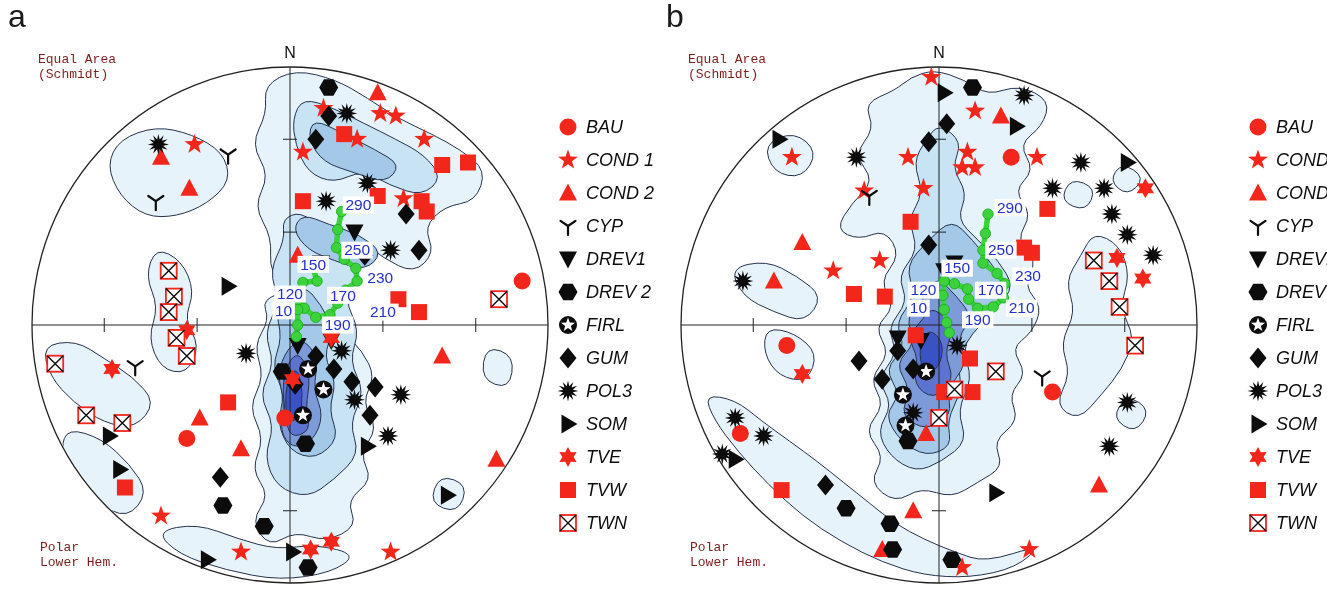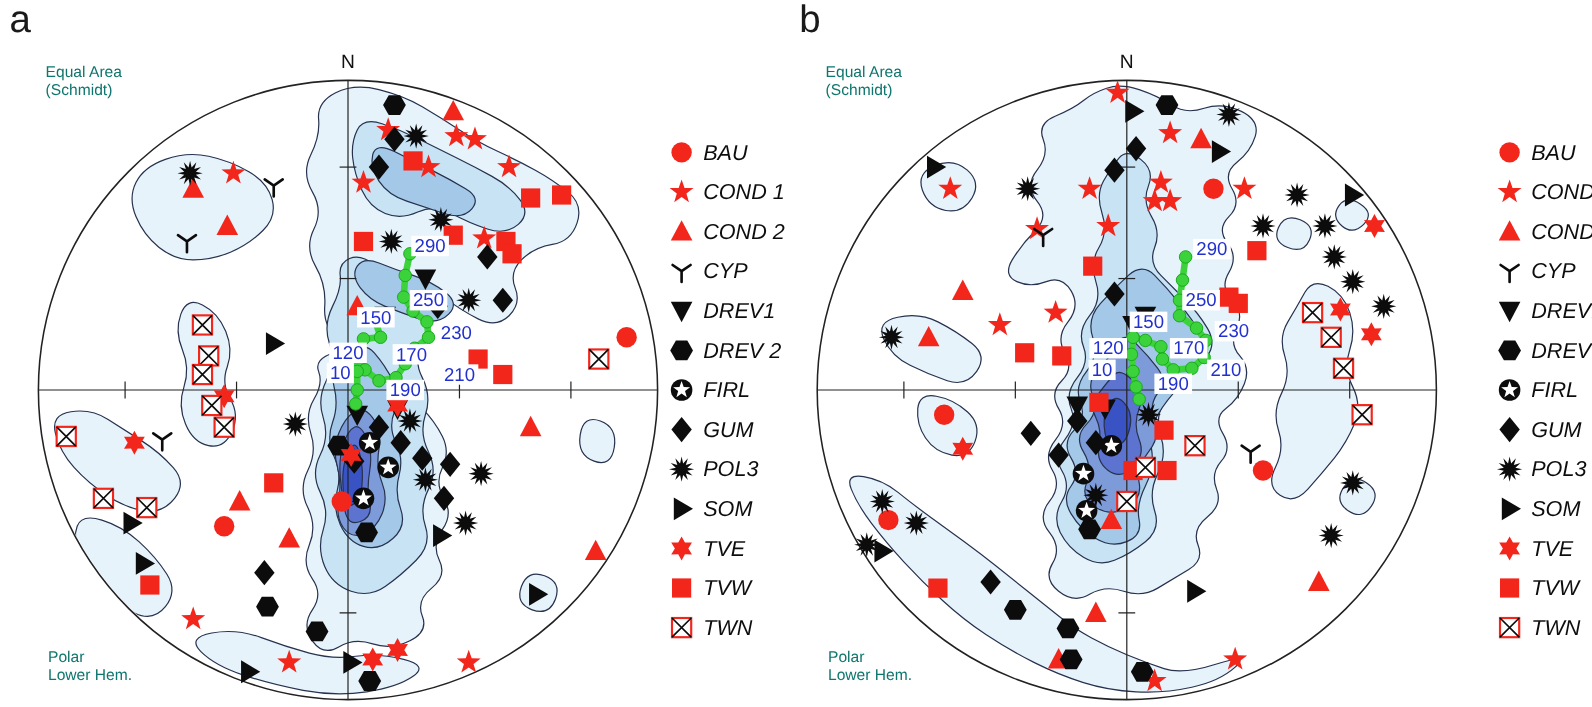--- a/index.html
+++ b/index.html
@@ -1,19 +1,19 @@
 <!DOCTYPE html>
 <html><head>
 <meta charset="utf-8">
 <style>
   html,body{margin:0;padding:0;background:#ffffff;}
   .fig{position:relative;width:1327px;height:589px;background:#ffffff;overflow:hidden;
        font-family:"Liberation Sans",sans-serif;color:#111;}
   .panel-letter{position:absolute;top:-2px;font-size:32px;color:#1a1a1a;}
-  .proj-label,.footer-label{position:absolute;font-size:13px;line-height:15px;color:#0f766e;}
+  .proj-label,.footer-label{position:absolute;font-size:13px;line-height:15px;color:#7f1d1d;font-family:Liberation Mono, monospace;}
   .north-label{position:absolute;font-size:16px;color:#111;transform:translateX(-50%);}
   .chart-svg{position:absolute;top:0;}
   .legend{position:absolute;display:flex;flex-direction:column;font-style:italic;}
   .legend-row{display:flex;align-items:center;height:22px;margin-bottom:11px;}
   .legend-row svg{flex:0 0 26px;}
   .legend-label{font-size:18px;color:#0d0d0d;margin-left:4px;white-space:nowrap;}
 </style>
 </head>
 <body>
 

